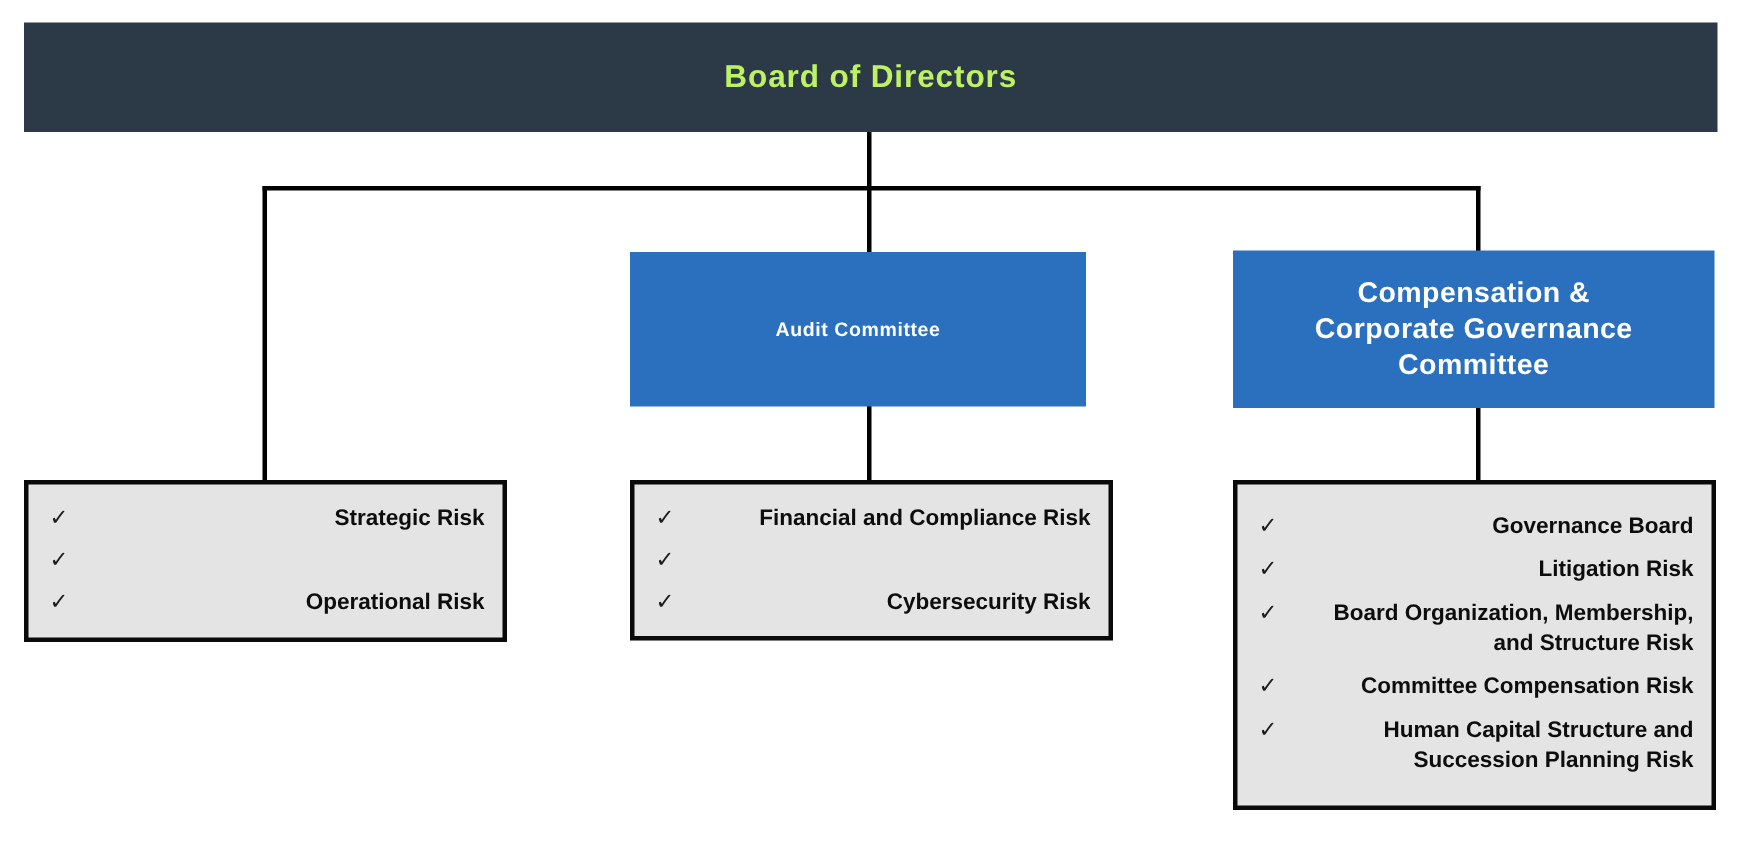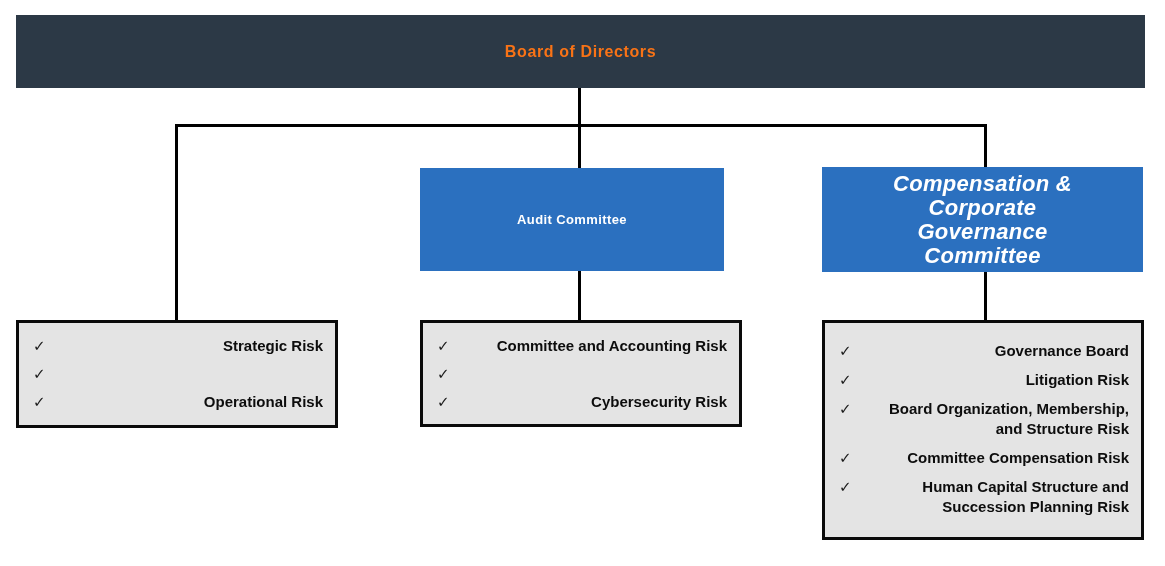--- a/index.html
+++ b/index.html
@@ -15,21 +15,21 @@
   }
 
   
   .board-box {
     position: absolute; left: 16px; top: 15px;
     width: 1129px; height: 73px;
     background: #2c3946;
     display: flex; align-items: center; justify-content: center;
   }
   .board-box .title {
-    color: #f97316; font-size: 16px; font-weight: bold; letter-spacing: 0.6px;
+    color: #bef264; font-size: 21px; font-weight: bold; letter-spacing: 0.6px;
   }
 
   
   .line { position: absolute; background: #000000; }
   .v-stem      { left: 578px; top:  88px; width: 3px; height: 38px; }
   .h-bar       { left: 175px; top: 124px; width: 812px; height: 3px; }
   .v-left      { left: 175px; top: 124px; width: 3px; height: 198px; }
   .v-mid-a     { left: 578px; top: 124px; width: 3px; height: 45px; }
   .v-mid-b     { left: 578px; top: 270px; width: 3px; height: 52px; }
   .v-right-a   { left: 984px; top: 124px; width: 3px; height: 46px; }
@@ -43,21 +43,21 @@
     display: flex; align-items: center; justify-content: center;
     text-align: center;
     font-weight: bold;
   }
   .committee-audit {
     left: 420px; top: 168px; width: 304px; height: 103px;
     font-size: 13px; letter-spacing: 0.4px;
   }
   .committee-comp {
     left: 822px; top: 167px; width: 321px; height: 105px;
-    font-size: 22px; line-height: 24px; letter-spacing: 0.3px; font-style: italic;
+    font-size: 19px; line-height: 24px; letter-spacing: 0.3px;
   }
   .committee-comp .label { max-width: 232px; }
 
   
   .risk-box {
     position: absolute;
     background: #e4e4e4;
     border: 3px solid #0a0a0a;
   }
   .risk-left  { left: 16px;  top: 320px; width: 322px; height: 108px; }
@@ -123,21 +123,21 @@
         <span class="check">✓</span>
         <span class="risk-text">Operational Risk</span>
       </li>
     </ul>
   </div>
 
   <div class="risk-box risk-mid">
     <ul class="risk-list">
       <li class="risk-item">
         <span class="check">✓</span>
-        <span class="risk-text">Committee and Accounting Risk</span>
+        <span class="risk-text">Financial and Compliance Risk</span>
       </li>
       <li class="risk-item">
         <span class="check">✓</span>
       </li>
       <li class="risk-item">
         <span class="check">✓</span>
         <span class="risk-text">Cybersecurity Risk</span>
       </li>
     </ul>
   </div>

